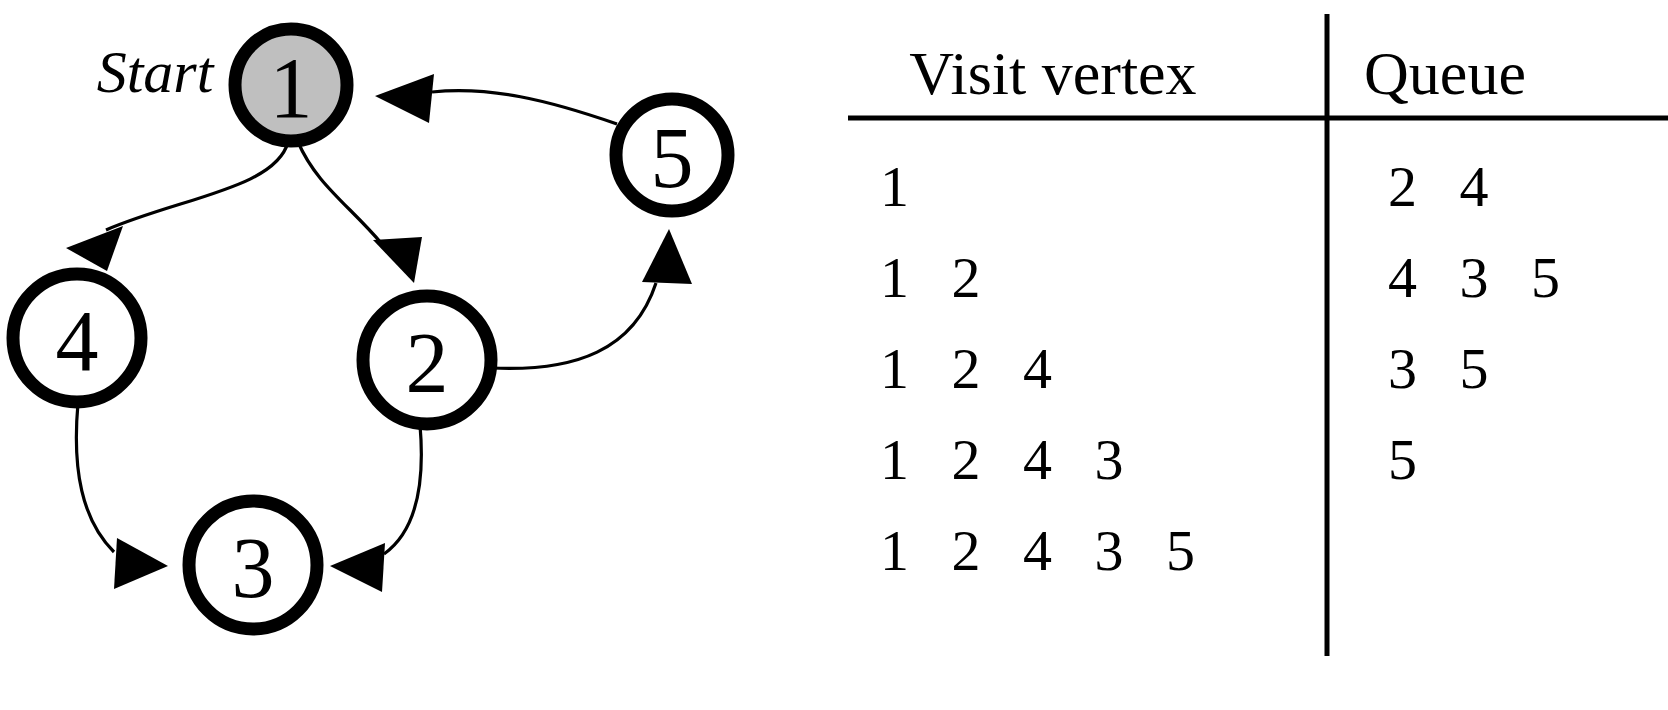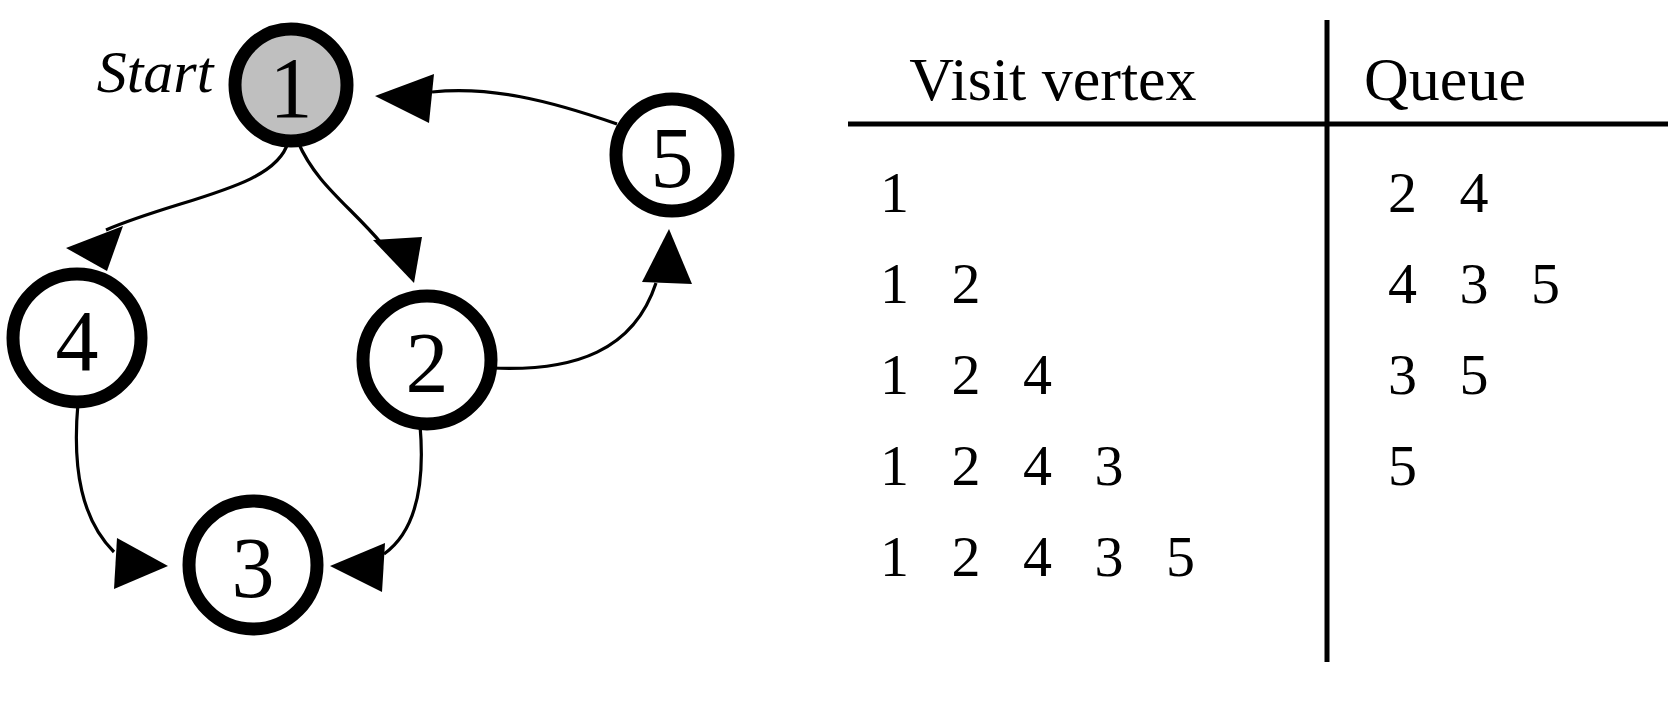--- a/index.html
+++ b/index.html
@@ -55,21 +55,21 @@
     font-size: 60px;
     fill: #000000;
     text-anchor: middle;
     dominant-baseline: central;
   }
 
   
   #table-panel {
     position: absolute;
     left: 800px;
-    top: 12px;
+    top: 6px;
     width: 868px;
     height: 554px;
   }
   #table-svg {
     display: block;
     width: 868px;
     height: 710px;
   }
   .tbl-header {
     font-family: "Liberation Serif", "DejaVu Serif", serif;

